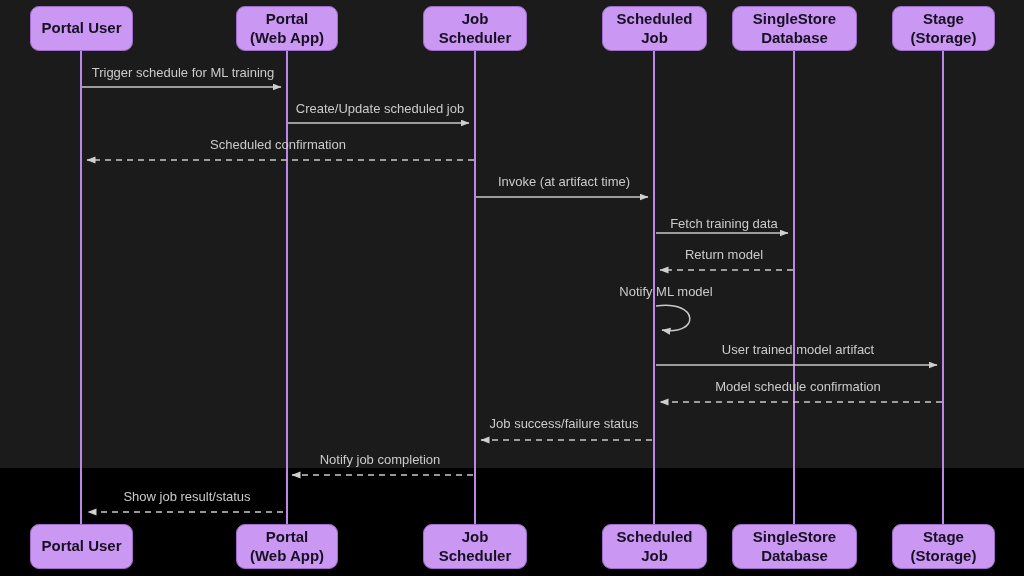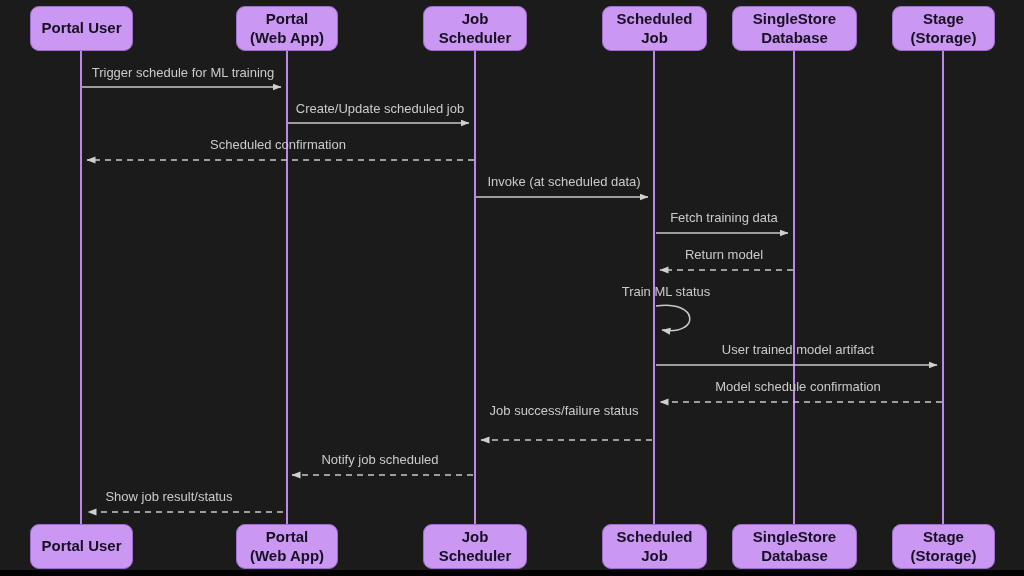--- a/index.html
+++ b/index.html
@@ -8,21 +8,21 @@
     width: 1024px;
     height: 576px;
     background: #000;
     overflow: hidden;
     font-family: "Liberation Sans", "DejaVu Sans", sans-serif;
   }
   .canvas {
     position: absolute;
     left: 0; top: 0;
     width: 1024px;
-    height: 570px;
+    height: 468px;
     background: #1b1b1b;
   }
   .arrows-svg {
     position: absolute;
     left: 0; top: 0;
     width: 1024px;
     height: 570px;
   }
   .actor-box {
     position: absolute;
@@ -117,25 +117,25 @@
     <div class="actor-box" style="left:602px; top:524px; width:105px">Scheduled
 Job</div>
     <div class="actor-box" style="left:732px; top:524px; width:125px">SingleStore
 Database</div>
     <div class="actor-box" style="left:892px; top:524px; width:103px">Stage
 (Storage)</div>
 
     <div class="msg-label" style="left:380px; top:101px">Create/Update scheduled job</div>
     <div class="msg-label" style="left:183px; top:65px">Trigger schedule for ML training</div>
     <div class="msg-label" style="left:278px; top:137px">Scheduled confirmation</div>
-    <div class="msg-label" style="left:564px; top:174px">Invoke (at scheduled data)</div>
-    <div class="msg-label" style="left:724px; top:210px">Fetch training data</div>
+    <div class="msg-label" style="left:564px; top:174px">Invoke (at artifact time)</div>
+    <div class="msg-label" style="left:724px; top:216px">Fetch training data</div>
     <div class="msg-label" style="left:724px; top:247px">Return model</div>
-    <div class="msg-label" style="left:666px; top:284px">Train ML status</div>
+    <div class="msg-label" style="left:666px; top:284px">Notify ML model</div>
     <div class="msg-label" style="left:798px; top:342px">User trained model artifact</div>
     <div class="msg-label" style="left:798px; top:379px">Model schedule confirmation</div>
-    <div class="msg-label" style="left:564px; top:403px">Job success/failure status</div>
-    <div class="msg-label" style="left:380px; top:452px">Notify job scheduled</div>
-    <div class="msg-label" style="left:169px; top:489px">Show job result/status</div>
+    <div class="msg-label" style="left:564px; top:416px">Job success/failure status</div>
+    <div class="msg-label" style="left:380px; top:452px">Notify job completion</div>
+    <div class="msg-label" style="left:187px; top:489px">Show job result/status</div>
 
   </div>
   <div class="letterbox"></div>
 </div>
 
 </body></html>

